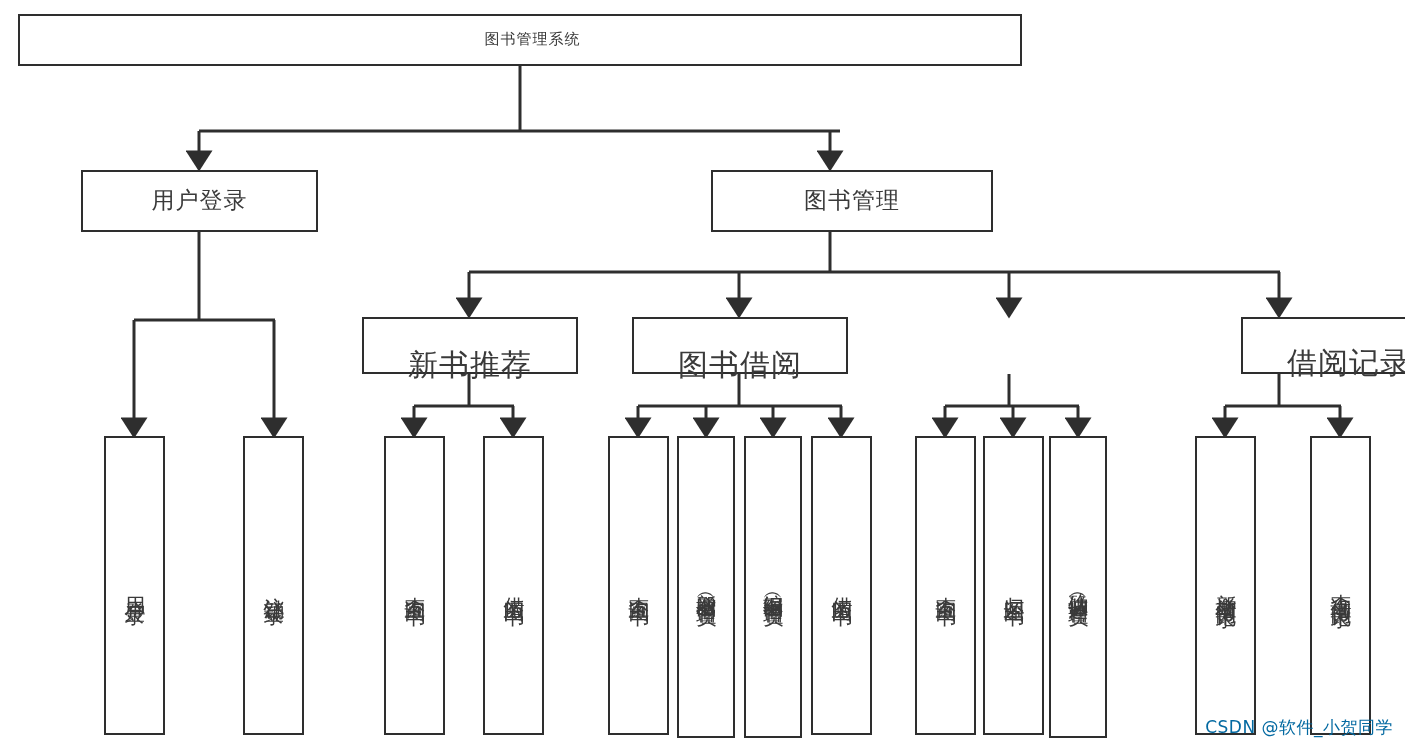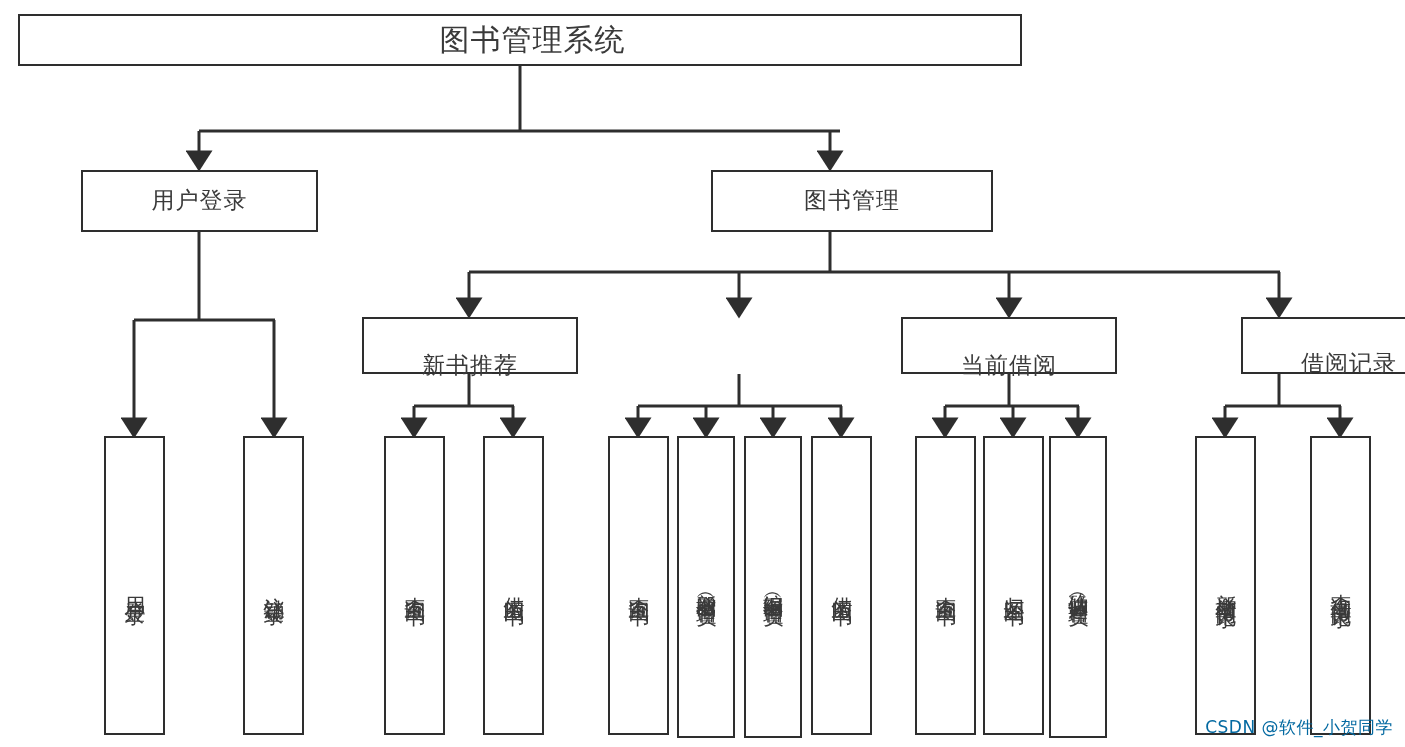--- a/index.html
+++ b/index.html
@@ -37,23 +37,23 @@
     letter-spacing: 1px;
     text-align: center;
     white-space: nowrap;
   }
   .node-label.vertical {
     writing-mode: vertical-rl;
     text-orientation: upright;
     letter-spacing: 3px;
     font-size: 21px;
   }
-  .level1 .node-label { font-size: 30px; margin-left: 25px; }
+  .level1 .node-label { font-size: 15px; margin-left: 25px; }
   .level2 .node-label { font-size: 23px; }
-  .level3 .node-label { font-size: 23px; margin-top: 40px; }
+  .level3 .node-label { font-size: 30px; margin-top: 40px; }
   .leaf .node-label { font-size: 21px; }
   .leaf-narrow .node-label { font-size: 20px; letter-spacing: 2px; }
   #connector-layer {
     position: absolute;
     left: 0;
     top: 0;
     width: 1405px;
     height: 747px;
     pointer-events: none;
   }
@@ -129,22 +129,22 @@
   <div class="node-box level2" style="left:81px; top:170px; width:237px; height:62px;">
     <span class="node-label">用户登录</span>
   </div>
   <div class="node-box level2" style="left:711px; top:170px; width:282px; height:62px;">
     <span class="node-label">图书管理</span>
   </div>
 
   <div class="node-box level3" style="left:362px; top:317px; width:216px; height:57px;">
     <span class="node-label">新书推荐</span>
   </div>
-  <div class="node-box level3" style="left:901px; top:317px; width:216px; height:57px;">
-    <span class="node-label">当前借阅</span>
+  <div class="node-box level3" style="left:632px; top:317px; width:216px; height:57px;">
+    <span class="node-label">图书借阅</span>
   </div>
   <div class="node-box level3" style="left:1241px; top:317px; width:216px; height:57px;font-family:Liberation Mono, monospace;">
     <span class="node-label">借阅记录</span>
   </div>
 
   <div class="node-box leaf" style="left:104px; top:436px; width:61px; height:299px;">
     <span class="node-label vertical">用户登录</span>
   </div>
   <div class="node-box leaf" style="left:243px; top:436px; width:61px; height:299px;">
     <span class="node-label vertical">注销登录</span>

